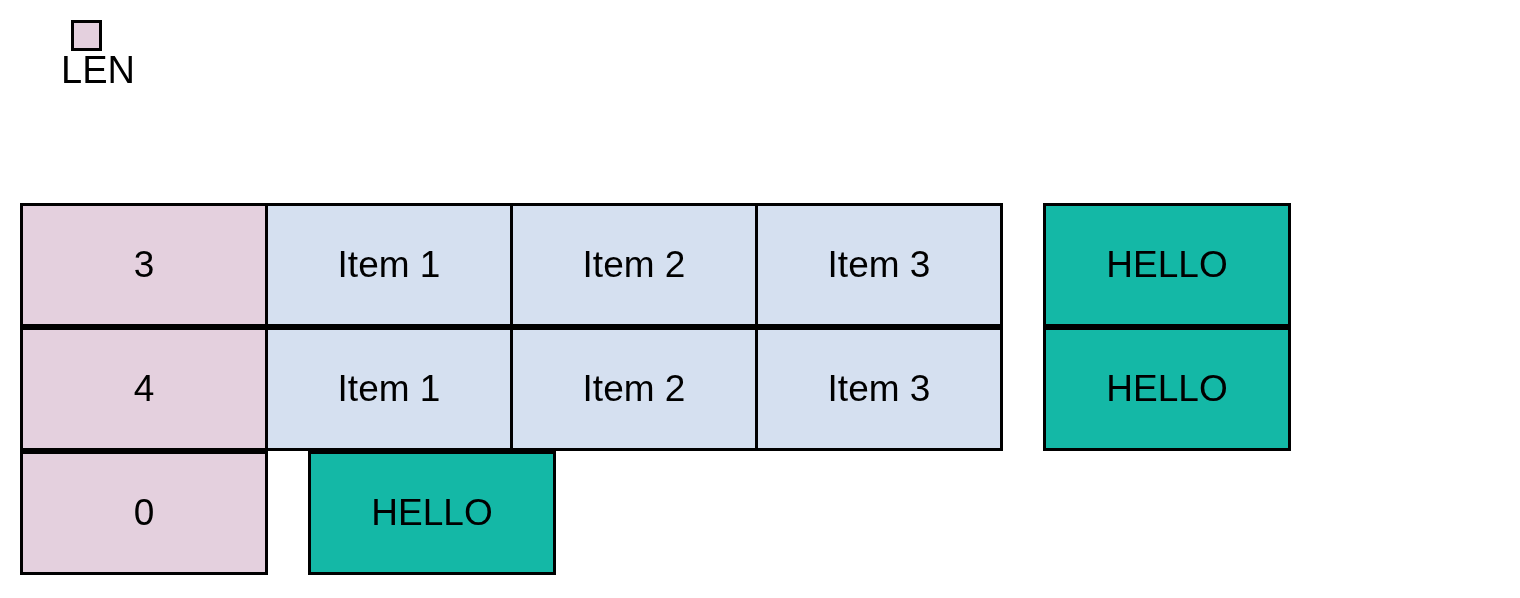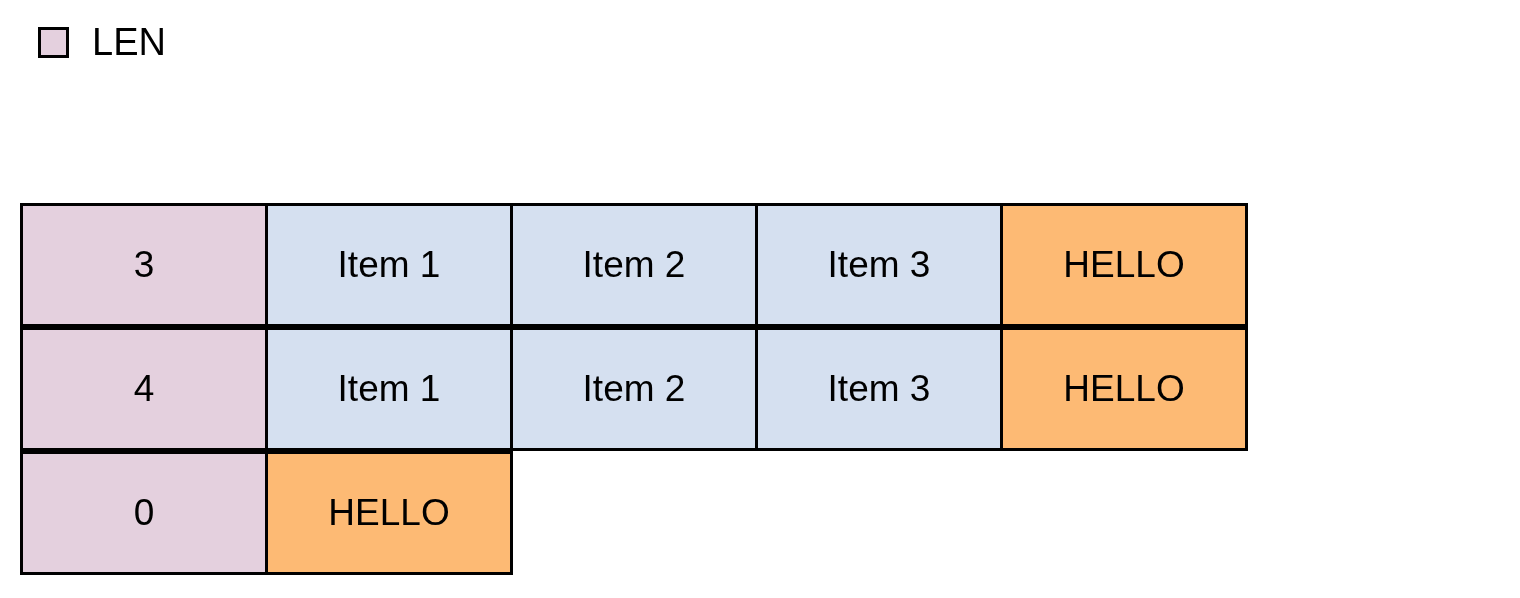--- a/index.html
+++ b/index.html
@@ -18,20 +18,21 @@
   
   #legend {
     position: absolute;
     left: 38px;
     top: 20px;
   }
   .legend-row {
     display: flex;
     align-items: center;
     height: 44px;
+    flex-direction: column;
   }
   .legend-swatch {
     width: 31px;
     height: 31px;
     border: 3px solid #000000;
     box-sizing: border-box;
     flex: 0 0 auto;
   }
   .legend-label {
     margin-left: 23px;
@@ -61,21 +62,21 @@
     margin-bottom: -3px;
     display: flex;
     align-items: center;
     justify-content: center;
     font-size: 37px;
     color: #000000;
     white-space: nowrap;
   }
   .cell.len  { background: #e4d0de; }
   .cell.lst  { background: #d5e0f0; text-align: center; }
-  .cell.fld  { background: #fdba74; }
+  .cell.fld  { background: #14b8a6; margin-left: 43px; }
 </style>
 </head>
 <body>
 
 <div id="legend">
     <div class="legend-row">
       <span class="legend-swatch" style="background: rgb(228, 208, 222);"></span>
       <span class="legend-label">LEN</span>
     </div>
   </div>

